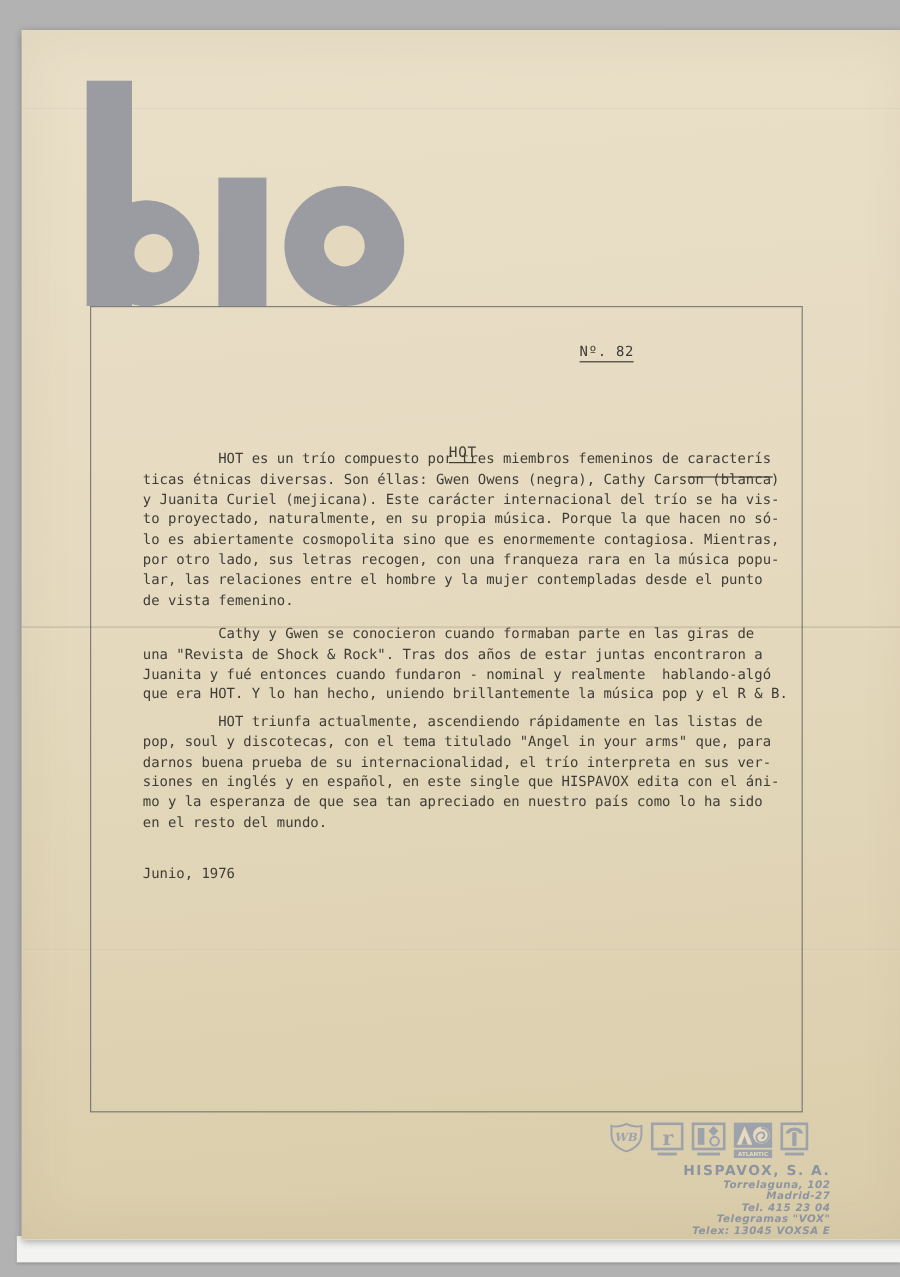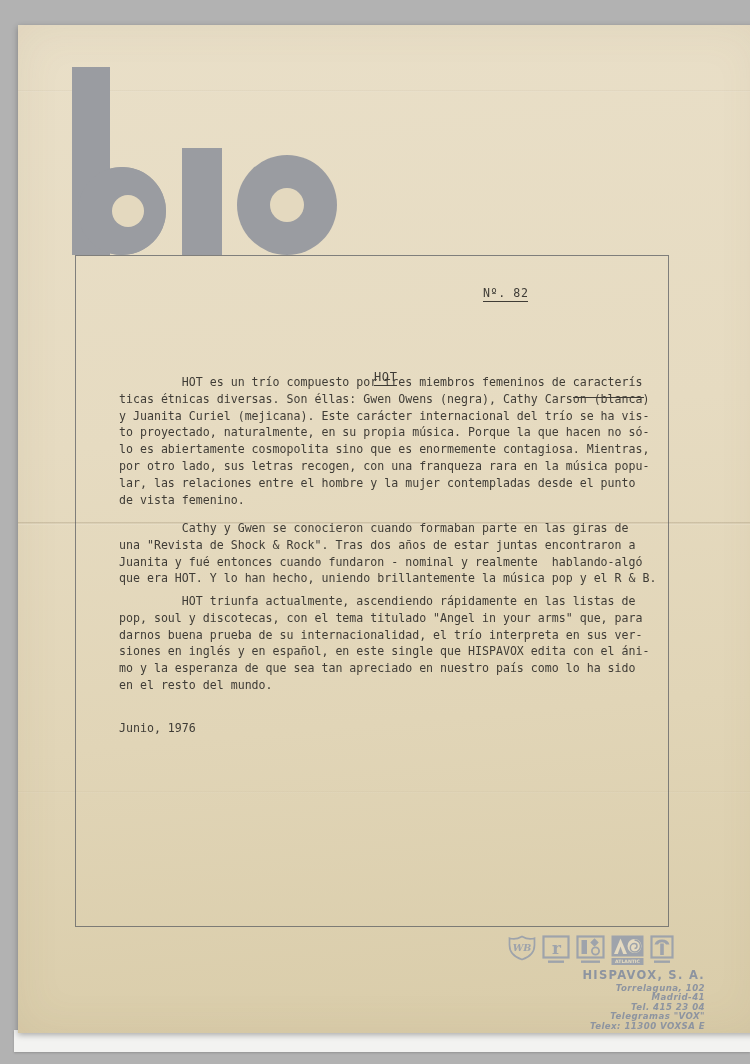--- a/index.html
+++ b/index.html
@@ -64,21 +64,21 @@
     position:absolute; left:490px; top:910px;
     display:flex; gap:6px; align-items:flex-start;
     color:#99a0ab; opacity:.92;
   }
   .logos-row svg { display:block; }
   .atl-caption {
     font-family:"DejaVu Sans", sans-serif; font-weight:bold;
   }
 
   .company {
-    position:absolute; right:56px; top:943px;
+    position:absolute; right:69px; top:943px;
     text-align:right; color:#8d94a0; font-weight:bold;
   }
   .company-name { font-size:11.5px; letter-spacing:1.3px; margin-bottom:2px; }
   .addr { font-size:8.6px; line-height:9.4px; letter-spacing:.45px;font-style:italic; }
 </style>
 </head>
 <body>
 
 <div class="under-sheet"></div>
 
@@ -166,19 +166,19 @@
       <path d="M4.5 9.5 Q6 4.5 12 4.5 Q18 4.5 19.5 9.5 L16 9.5 Q15 7.2 12 7.2 Q9 7.2 8 9.5 Z" fill="currentColor"></path>
       <rect x="10.2" y="8.5" width="3.6" height="11.5" fill="currentColor"></rect>
       <rect x="4" y="25.5" width="16" height="2.4" fill="currentColor"></rect>
     </svg>
 
   </div>
 
   <div class="company">
     <div class="company-name">HISPAVOX, S. A.</div>
     <div class="addr">Torrelaguna, 102</div>
-    <div class="addr">Madrid-41</div>
+    <div class="addr">Madrid-27</div>
     <div class="addr">Tel. 415 23 04</div>
     <div class="addr">Telegramas "VOX"</div>
-    <div class="addr">Telex: 11300   VOXSA E</div>
+    <div class="addr">Telex: 13045   VOXSA E</div>
   </div>
 
 </div>
 
 </body></html>

